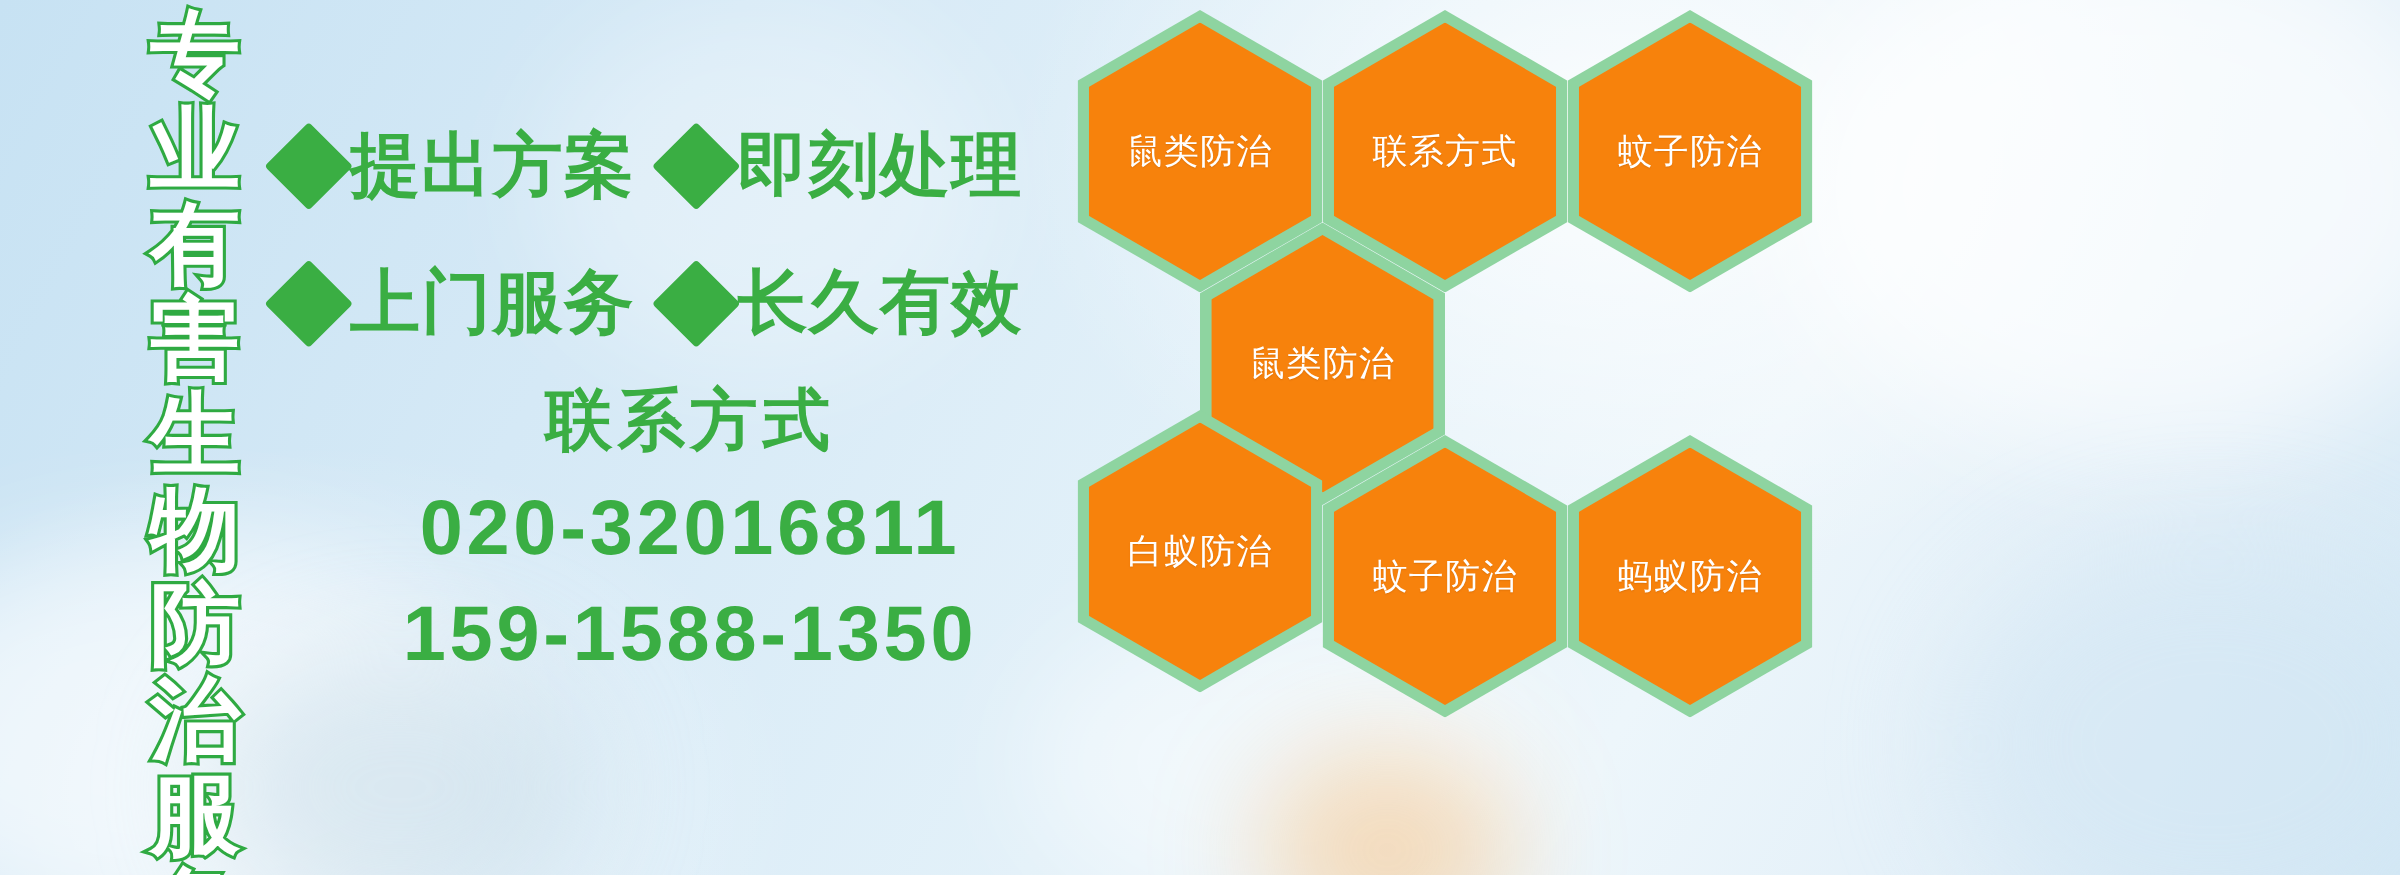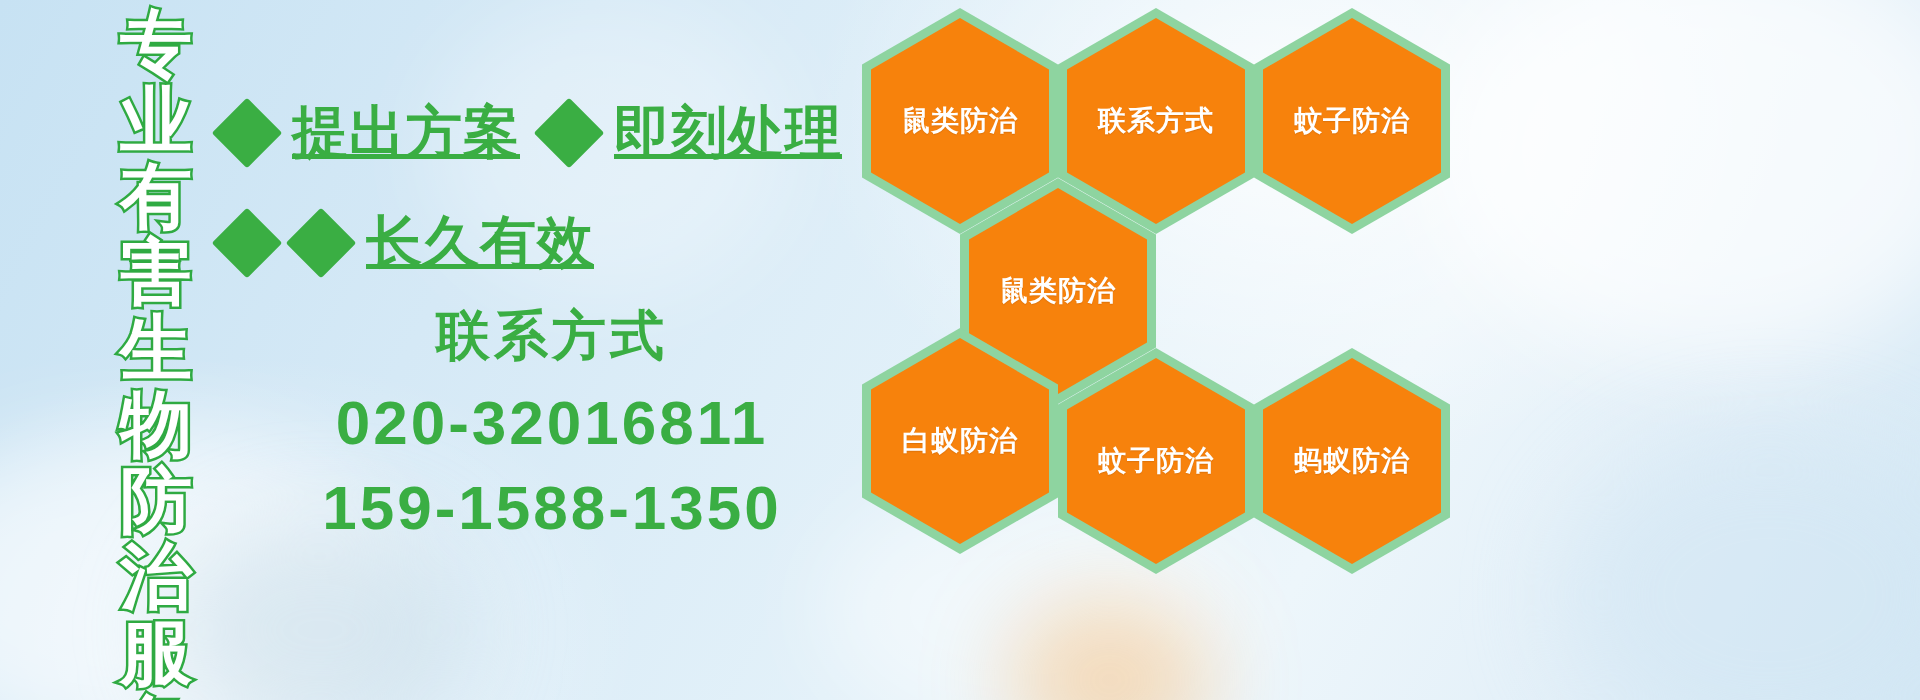--- a/index.html
+++ b/index.html
@@ -43,21 +43,21 @@
   
   #features { position:absolute; left:222px; top:78px; width:660px; }
   .feature-row { display:flex; align-items:center; height:110px; }
   .dia {
     width:50px; height:50px; background:#3aae43;
     transform:rotate(45deg); flex:0 0 auto;
     border-radius:3px;
   }
   .feat-label {
     font-size:56px; font-weight:bold; color:#3aae43;
-    margin-left:20px; white-space:nowrap; letter-spacing:1px;text-decoration:underline;
+    margin-left:8px; white-space:nowrap; letter-spacing:1px;
   }
   .gap { width:24px; flex:0 0 auto; }
 
   
   #contact { position:absolute; left:222px; top:300px; width:660px; text-align:center; }
   #contact-title {
     font-size:54px; font-weight:bold; color:#3aae43; letter-spacing:4px;
   }
   .phone {
     font-size:62px; color:#3aae43; letter-spacing:3px;
@@ -74,21 +74,21 @@
     display:flex; align-items:center; justify-content:center;
   }
   .hex-inner {
     width:178px; height:206px;
     -webkit-clip-path: polygon(50% 0%,100% 25%,100% 75%,50% 100%,0% 75%,0% 25%);
     clip-path: polygon(50% 0%,100% 25%,100% 75%,50% 100%,0% 75%,0% 25%);
     background:#f7820c;
     display:flex; align-items:center; justify-content:center;
   }
   .hex-label {
-    color:#ffffff; font-size:28px; font-weight:bold;
+    color:#ffffff; font-size:28px; font-weight:normal;
     letter-spacing:1px; white-space:nowrap;
     text-shadow:0 1px 1px rgba(150,70,0,0.25);
   }
 </style>
 </head>
 <body>
 
 <div id="stage">
 
   <div class="blob b1"></div>
@@ -117,20 +117,21 @@
     <div class="feature-row">
       <span class="dia"></span>
       <span class="feat-label">提出方案</span>
       <span class="gap"></span>
       <span class="dia"></span>
       <span class="feat-label">即刻处理</span>
     </div>
 
     <div class="feature-row">
       <span class="dia"></span>
+      <span class="feat-label">上门服务</span>
       <span class="gap"></span>
       <span class="dia"></span>
       <span class="feat-label">长久有效</span>
     </div>
 
   </div>
 
   <div id="contact">
     <div id="contact-title">联系方式</div>
     <div class="phone">020-32016811</div>

